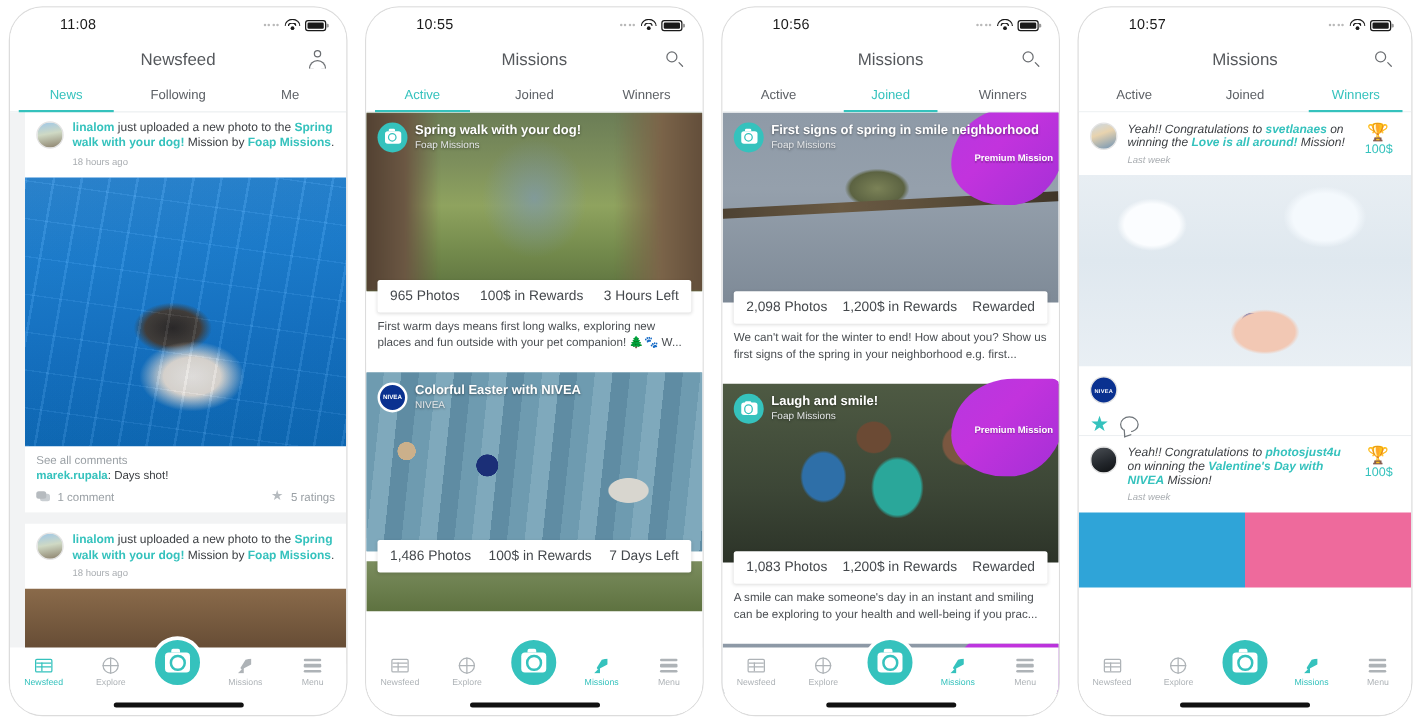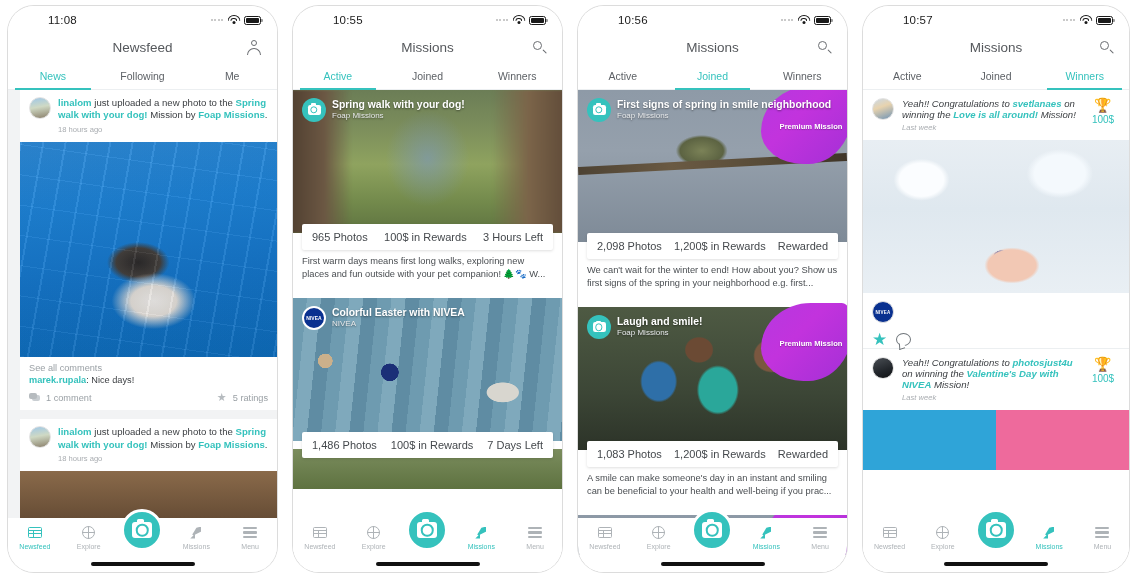--- a/index.html
+++ b/index.html
@@ -332,21 +332,21 @@
             <div class="avatar"></div>
             <div class="post-text">
               <span class="usr">linalom</span><span> just uploaded a new photo to the </span><span class="lnk">Spring walk with your dog!</span><span> Mission by </span><span class="lnk">Foap Missions</span><span>.</span>
               <span class="stamp">18 hours ago</span>
             </div>
           </div>
           <div class="post-photo ph-dog"></div>
           <div class="comments">
             <div class="c-all">See all comments</div>
             <div class="c-line">
-              <span class="usr">marek.rupala</span><span>: Nice days!</span>
+              <span class="usr">marek.rupala</span><span>: Days shot!</span>
             </div>
             <div class="c-meta">
               <div class="c-meta-l">
                 <span class="ic-comments">
                     <i class="b2"></i>
                     <i class="b1"></i>
                   </span>
                 <span>1 comment</span>
               </div>
               <div class="c-meta-r">
@@ -639,21 +639,21 @@
                 <div class="m-title">Laugh and smile!</div>
                 <div class="m-sub">Foap Missions</div>
               </div>
             </div>
             <div class="m-stats">
               <span class="m-stat">1,083 Photos</span>
               <span class="m-stat">1,200$ in Rewards</span>
               <span class="m-stat">Rewarded</span>
             </div>
           </div>
-          <div class="m-desc">A smile can make someone's day in an instant and smiling can be beneficial to your health and well-being if you prac...</div>
+          <div class="m-desc">A smile can make someone's day in an instant and smiling can be exploring to your health and well-being if you prac...</div>
         </div>
 
         <div class="m-photo ph-next-bird" style="height:40px">
           <div class="premium-blob" style="top:-14px">
               <div class="blob"></div>
             </div>
         </div>
 
       </div>
 

